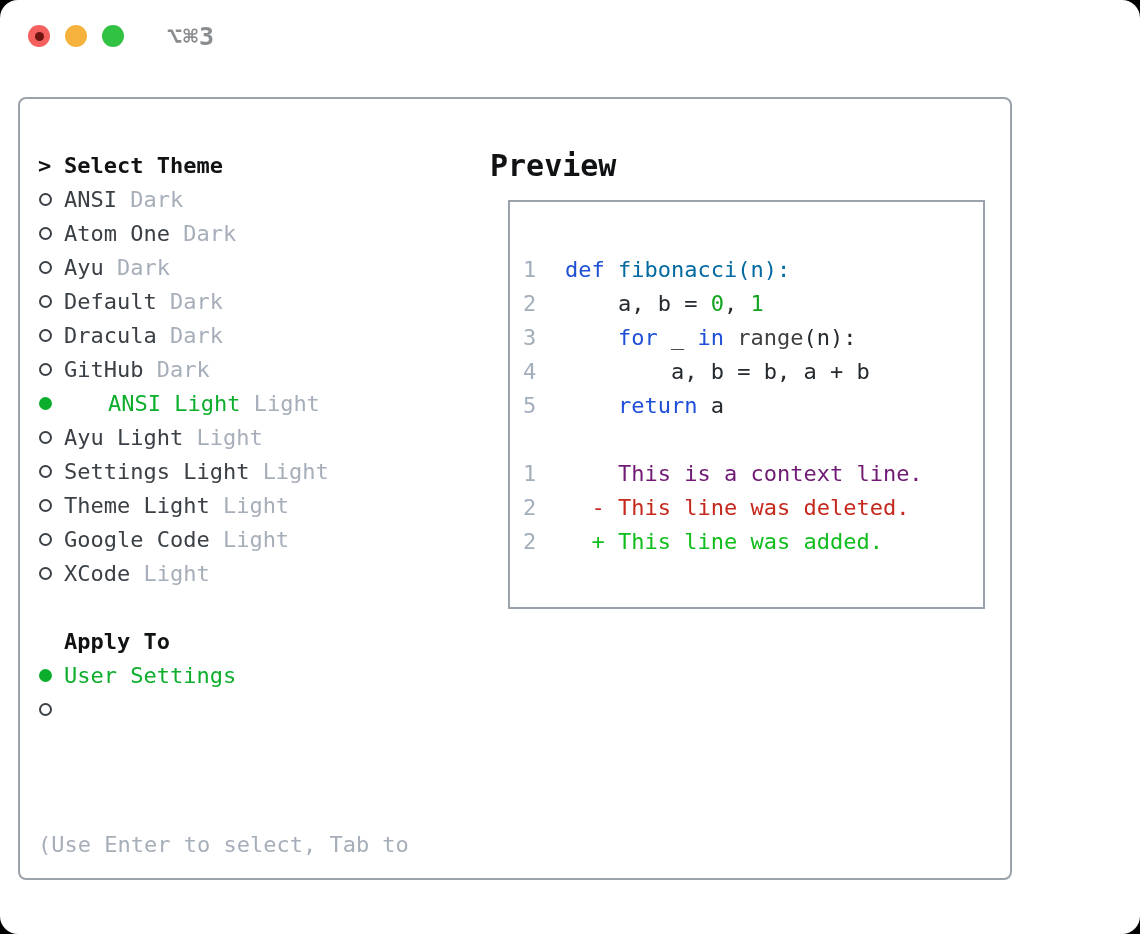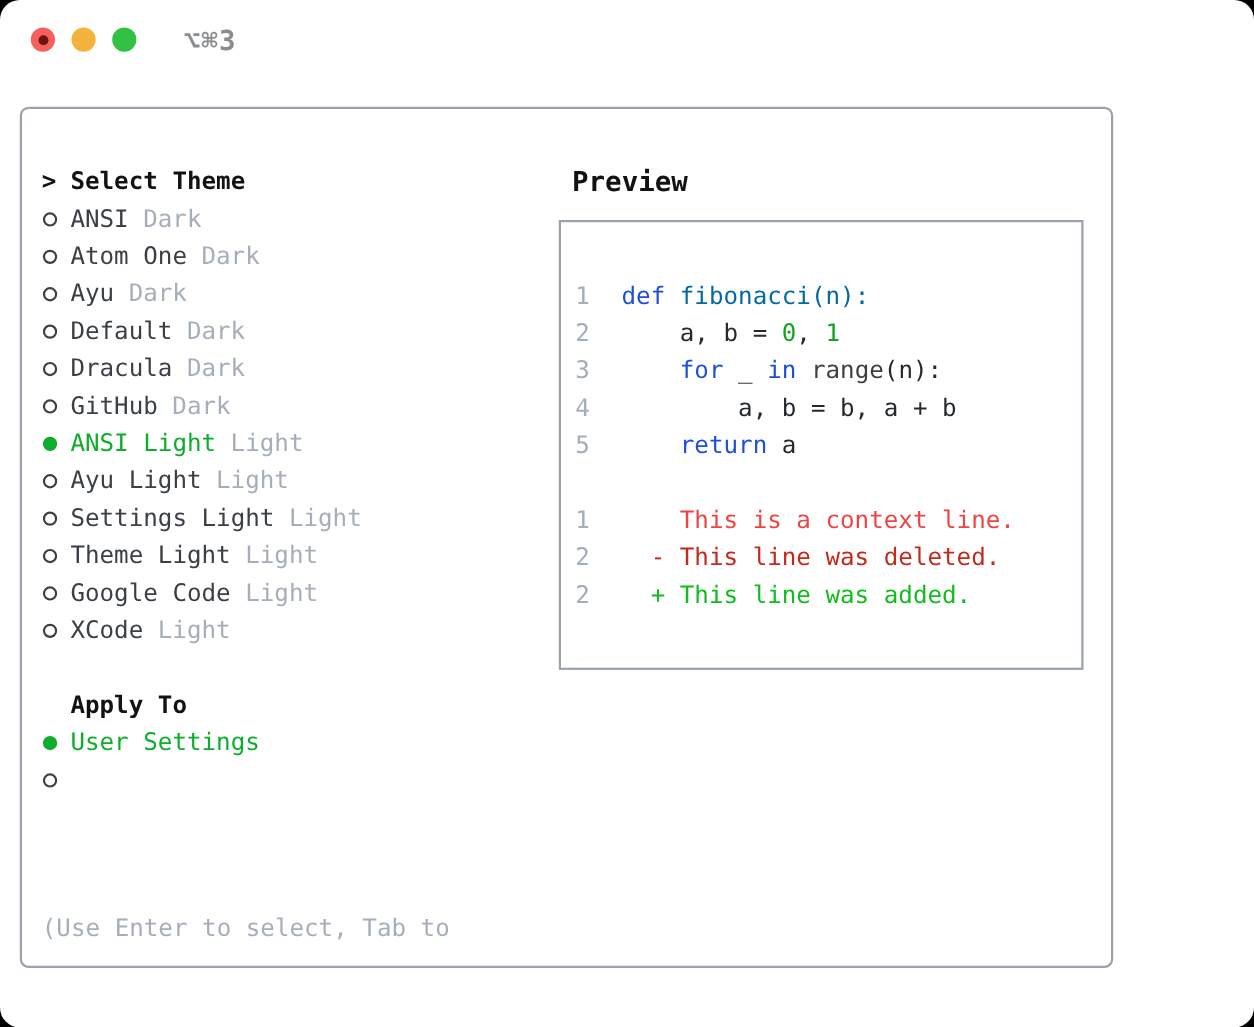--- a/index.html
+++ b/index.html
@@ -42,28 +42,28 @@
   .row { height: 34px; display: flex; align-items: center; }
   .bullet-col { width: 26px; display: flex; align-items: center; flex: none; }
   .radio {
     width: 13px; height: 13px; border-radius: 50%;
     border: 2px solid #3b4046; background: transparent; margin-left: 1px;
   }
   .radio.on { border-color: #0eae2d; background: #0eae2d; }
   .prompt { font-weight: 700; color: #101214; }
   .hdr { font-weight: 700; color: #101214; }
   .theme-name { white-space: pre; }
-  .theme-name.sel { color: #0eae2d; }
+  .theme-name.sel { color: #0eae2d; margin-left: 44px; }
   .variant { color: #a6aeb9; margin-left: 13.2px; white-space: pre; }
   .apply-label.sel { color: #0eae2d; }
   .help { color: #a6aeb9; line-height: 34px; white-space: pre; }
   
   .preview-title {
-    position: absolute; left: 520px; top: 148px; height: 34px;
-    display: flex; align-items: center; font-size: 25px;
+    position: absolute; left: 490px; top: 148px; height: 34px;
+    display: flex; align-items: center; font-size: 30px;
   }
   .preview-box {
     position: absolute; left: 508px; top: 200px;
     width: 477px; height: 409px;
     border: 2px solid #9aa2ab; background: #ffffff;
   }
   .plines { position: absolute; left: 13px; top: 50px; font-size: 22px; }
   .pline { height: 34px; display: flex; align-items: center; }
   .num { display: inline-block; width: 18px; color: #a3aebb; flex: none; }
   .code { margin-left: 24px; white-space: pre; color: #24292e; }
@@ -229,21 +229,21 @@
         <div class="pline">
           <span class="num">5</span>
           <span class="code"><span style="color: rgb(36, 41, 46);">    </span><span style="color: rgb(30, 79, 214);">return</span><span style="color: rgb(36, 41, 46);"> a</span></span>
         </div>
         <div class="pline">
           <span class="num"></span>
           <span class="code"></span>
         </div>
         <div class="pline">
           <span class="num">1</span>
-          <span class="code"><span style="color: #ef4444;">    This is a context line.</span></span>
+          <span class="code"><span style="color: #701a75;">    This is a context line.</span></span>
         </div>
         <div class="pline">
           <span class="num">2</span>
           <span class="code"><span style="color: rgb(197, 40, 28);">  - This line was deleted.</span></span>
         </div>
         <div class="pline">
           <span class="num">2</span>
           <span class="code"><span style="color: rgb(16, 189, 28);">  + This line was added.</span></span>
         </div>
       </div>

